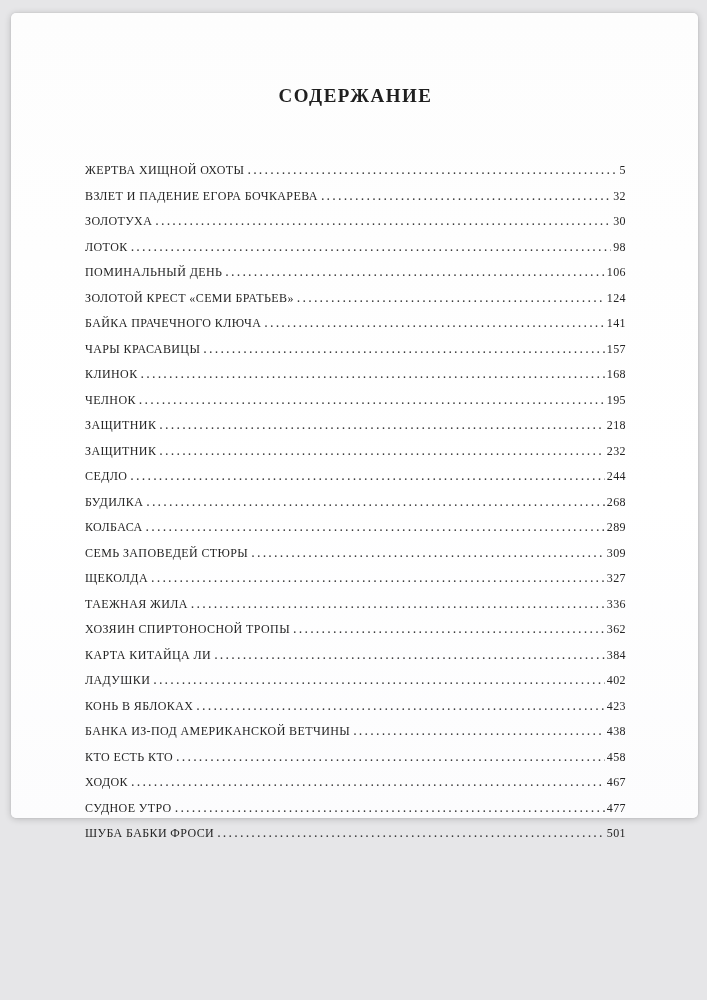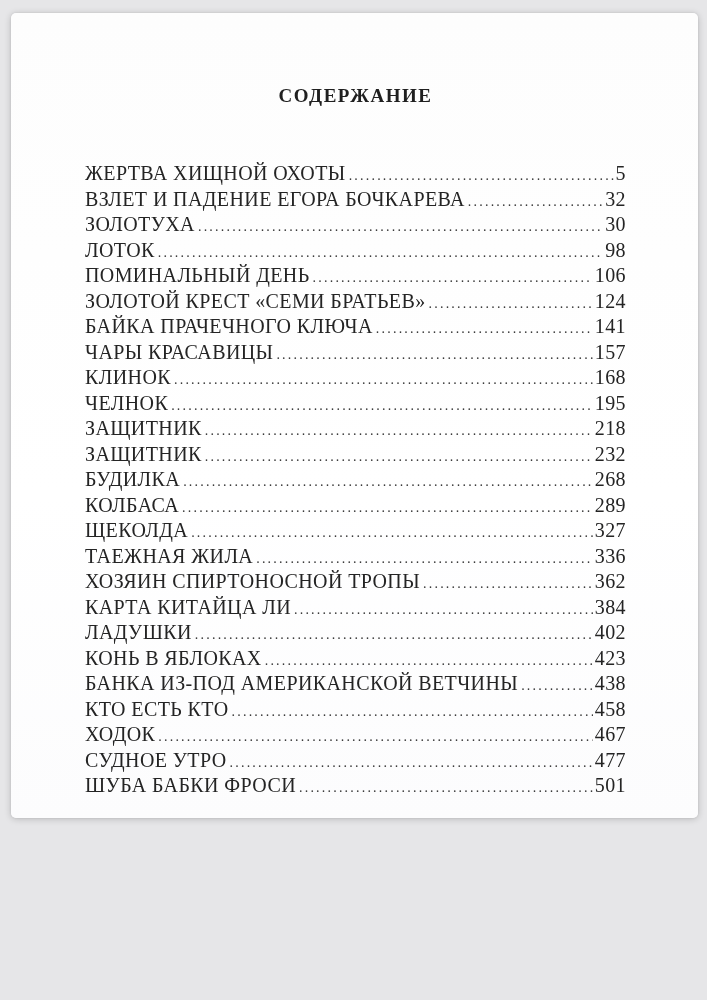--- a/index.html
+++ b/index.html
@@ -39,21 +39,21 @@
     margin: 0 0 55px 0;
     color: #1f1f1f;
   }
   .toc-list {
     width: 100%;
   }
   .toc-row {
     display: flex;
     align-items: baseline;
     height: 25.5px;
-    font-size: 20px;
+    font-size: 12px;
     letter-spacing: 0.4px;
     white-space: nowrap;
   }
   .toc-title {
     flex: 0 0 auto;
     padding-right: 3px;
     color: #242424;
   }
   .leader {
     flex: 1 1 auto;
@@ -146,33 +146,43 @@
     <span class="leader"></span>
     <span class="toc-page">218</span>
   </div>
 
   <div class="toc-row">
     <span class="toc-title">ЗАЩИТНИК</span>
     <span class="leader"></span>
     <span class="toc-page">232</span>
   </div>
 
+  <div class="toc-row">
+    <span class="toc-title">СЕДЛО</span>
+    <span class="leader"></span>
+    <span class="toc-page">244</span>
+  </div>
 
   <div class="toc-row">
     <span class="toc-title">БУДИЛКА</span>
     <span class="leader"></span>
     <span class="toc-page">268</span>
   </div>
 
   <div class="toc-row">
     <span class="toc-title">КОЛБАСА</span>
     <span class="leader"></span>
     <span class="toc-page">289</span>
   </div>
 
+  <div class="toc-row">
+    <span class="toc-title">СЕМЬ ЗАПОВЕДЕЙ СТЮРЫ</span>
+    <span class="leader"></span>
+    <span class="toc-page">309</span>
+  </div>
 
   <div class="toc-row">
     <span class="toc-title">ЩЕКОЛДА</span>
     <span class="leader"></span>
     <span class="toc-page">327</span>
   </div>
 
   <div class="toc-row">
     <span class="toc-title">ТАЕЖНАЯ ЖИЛА</span>
     <span class="leader"></span>

